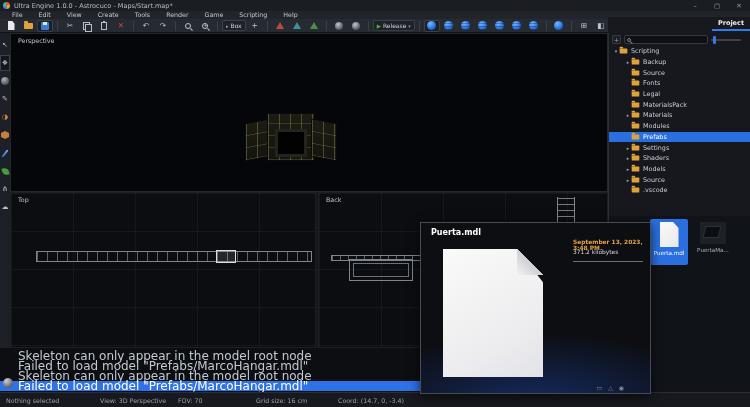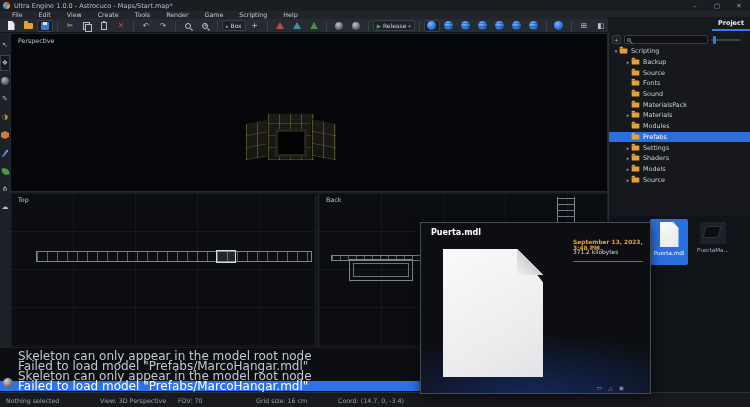--- a/index.html
+++ b/index.html
@@ -362,21 +362,21 @@
           <span>Source</span>
         </div>
       <div class="trow lvl1">
           <span class="arr"></span>
           <span class="i-folder"></span>
           <span>Fonts</span>
         </div>
       <div class="trow lvl1">
           <span class="arr"></span>
           <span class="i-folder"></span>
-          <span>Sound</span>
+          <span>Legal</span>
         </div>
       <div class="trow lvl1">
           <span class="arr"></span>
           <span class="i-folder"></span>
           <span>MaterialsPack</span>
         </div>
       <div class="trow lvl1">
           <span class="arr">▸</span>
           <span class="i-folder"></span>
           <span>Materials</span>
@@ -403,20 +403,25 @@
         </div>
       <div class="trow lvl1">
           <span class="arr">▸</span>
           <span class="i-folder"></span>
           <span>Models</span>
         </div>
       <div class="trow lvl1">
           <span class="arr">▸</span>
           <span class="i-folder"></span>
           <span>Source</span>
+        </div>
+      <div class="trow lvl1">
+          <span class="arr"></span>
+          <span class="i-folder"></span>
+          <span>.vscode</span>
         </div>
     </div>
 
     <div class="filebrowser">
       <div class="ftile sel" style="left:41px;">
         <div class="bigpage" style="width:19px;height:25px;"></div>
         <div class="flabel">Puerta.mdl</div>
       </div>
       <div class="ftile" style="left:85px;">
         <div class="thumbdark"></div>

